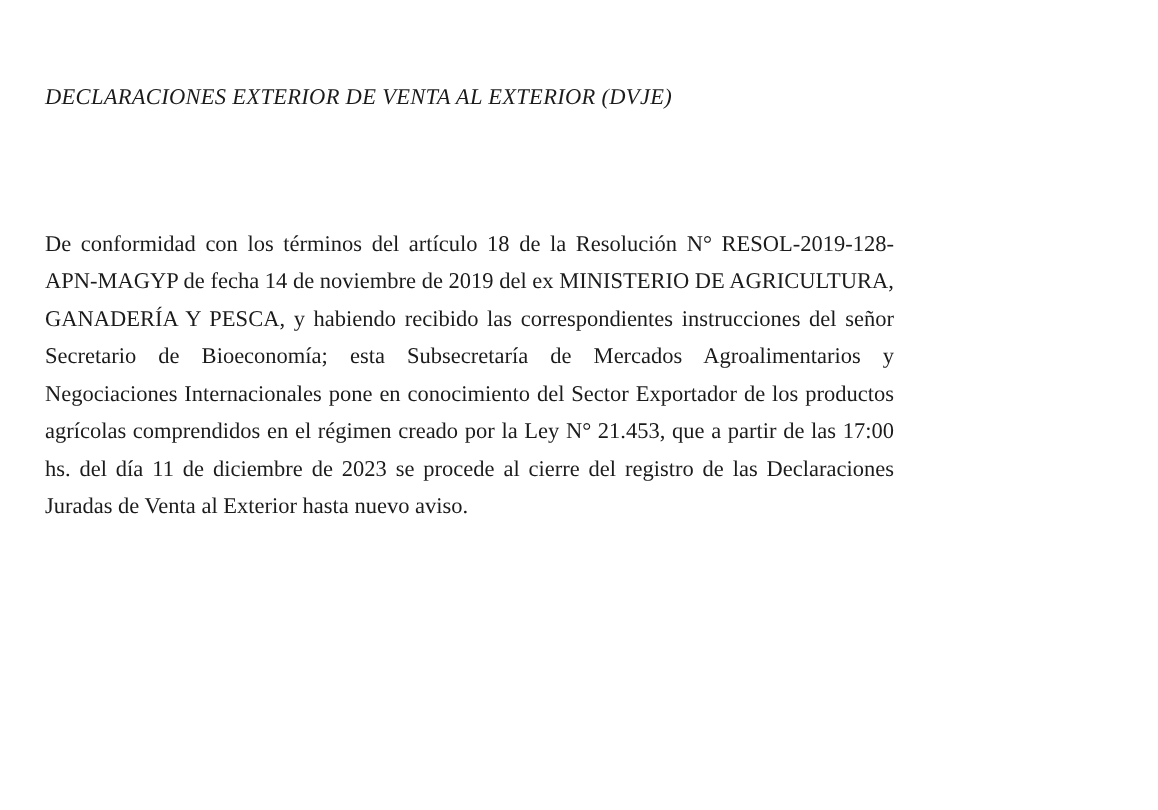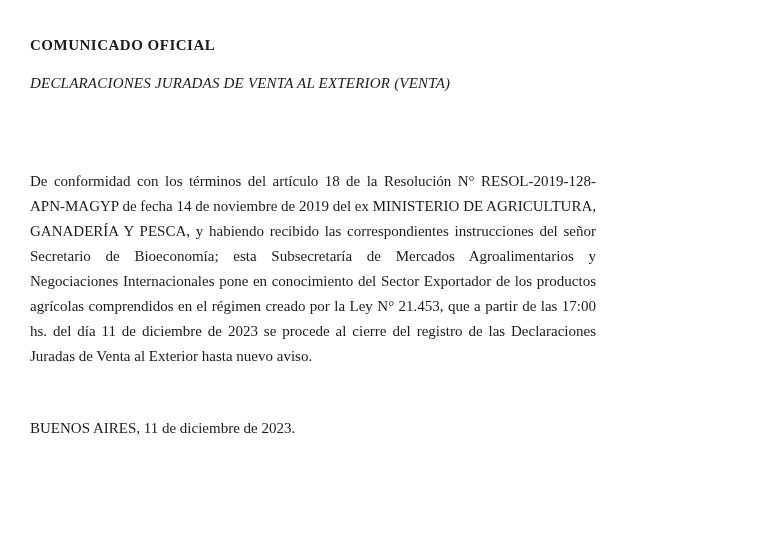--- a/index.html
+++ b/index.html
@@ -43,17 +43,15 @@
   .doc-dateline {
     margin: 49px 0 0 0;
     font-size: 15px;
     line-height: 20px;
   }
 </style>
 </head>
 <body>
 
 <div class="page">
-  <h1 class="doc-title">COMUNICADO OFICIAL</h1>
-  <h2 class="doc-subtitle">DECLARACIONES JURADAS DE VENTA AL EXTERIOR (VENTA)</h2>
+  <h2 class="doc-subtitle">DECLARACIONES EXTERIOR DE VENTA AL EXTERIOR (DVJE)</h2>
   <p class="doc-body">De conformidad con los términos del artículo 18 de la Resolución N° RESOL-2019-128-APN-MAGYP de fecha 14 de noviembre de 2019 del ex MINISTERIO DE AGRICULTURA, GANADERÍA Y PESCA, y habiendo recibido las correspondientes instrucciones del señor Secretario de Bioeconomía; esta Subsecretaría de Mercados Agroalimentarios y Negociaciones Internacionales pone en conocimiento del Sector Exportador de los productos agrícolas comprendidos en el régimen creado por la Ley N° 21.453, que a partir de las 17:00 hs. del día 11 de diciembre de 2023 se procede al cierre del registro de las Declaraciones Juradas de Venta al Exterior hasta nuevo aviso.</p>
-  <p class="doc-dateline">BUENOS AIRES, 11 de diciembre de 2023.</p>
 </div>
 
 </body></html>

